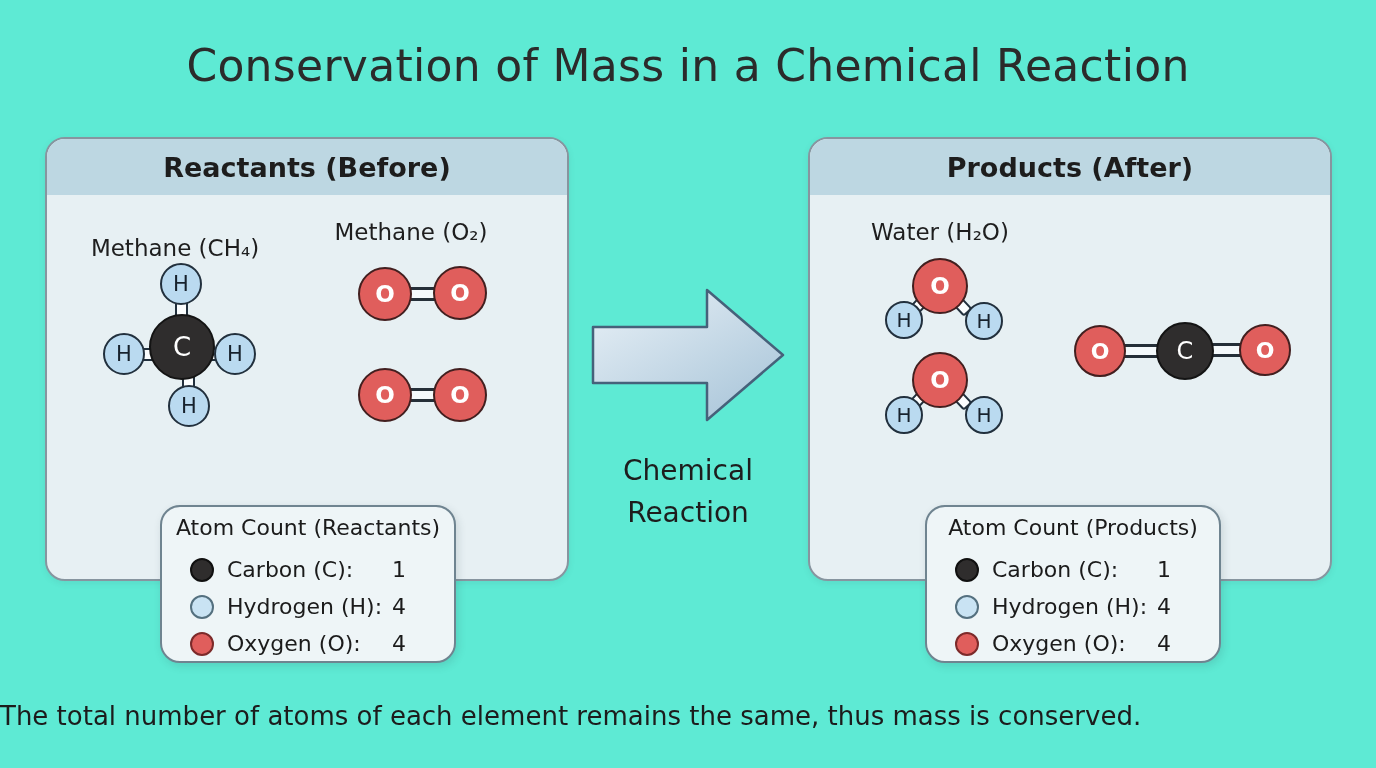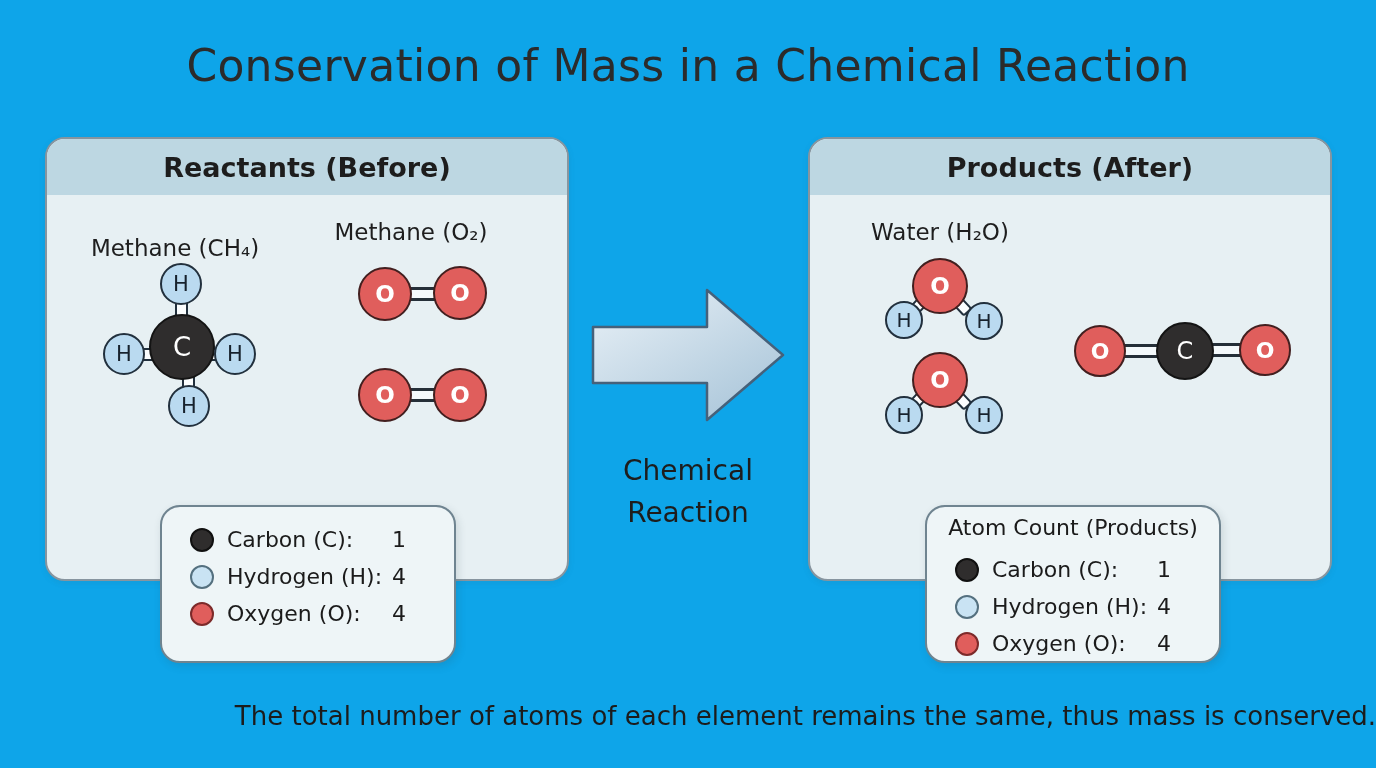--- a/index.html
+++ b/index.html
@@ -1,20 +1,20 @@
 <!DOCTYPE html>
 <html><head>
 <meta charset="utf-8">
 <style>
   * { margin:0; padding:0; box-sizing:border-box; }
   html,body { background:#e9e9e6; }
   body { font-family:"DejaVu Sans","Liberation Sans",sans-serif; color:#222; }
   .canvas {
     position:relative; width:1376px; height:768px; margin:0 auto;
-    background:#0ea5e9; overflow:hidden;
+    background:#5eead4; overflow:hidden;
   }
   .title {
     position:absolute; top:40px; left:0; width:100%;
     text-align:center; font-size:44px; color:#2b2b2b; letter-spacing:0.3px;
   }
   
   .panel {
     position:absolute; top:137px; width:524px; height:444px;
     background:#e7f0f3; border:2px solid #87959f; border-radius:20px;
     box-shadow:0 2px 6px rgba(60,80,90,0.10);
@@ -70,21 +70,21 @@
   .count-label { margin-left:13px; font-size:22px; color:#1b1b1b; }
   .count-value { margin-left:auto; font-size:22px; color:#1b1b1b; }
   
   .arrow-wrap { position:absolute; left:591px; top:288px; width:195px; height:134px; }
   .arrow-label {
     position:absolute; left:578px; top:450px; width:220px; text-align:center;
     font-size:28px; line-height:42px; color:#1d1d1d;
   }
   .caption {
     position:absolute; left:0; top:701px; width:100%;
-    text-align:right; font-size:26px; color:#1c1c1c;
+    text-align:left; font-size:26px; color:#1c1c1c;
   }
 </style>
 </head>
 <body>
 
 <div class="canvas">
 
   <div class="title">Conservation of Mass in a Chemical Reaction</div>
 
   <section class="panel panel-reactants">
@@ -158,20 +158,21 @@
       </defs>
       <polygon points="2,39 116,39 116,2 192,67 116,132 116,95 2,95" fill="url(#arrowGrad)" stroke="#46617a" stroke-width="2.5" stroke-linejoin="round"></polygon>
     </svg>
   </div>
   <div class="arrow-label">
     <div>Chemical</div>
     <div>Reaction</div>
   </div>
 
   <div class="count-box count-box-reactants">
+    <div class="count-title">Atom Count (Reactants)</div>
     <div class="count-row">
       <span class="swatch sw-c" style="background-color: rgb(47, 45, 45);"></span>
       <span class="count-label">Carbon (C):</span>
       <span class="count-value">1</span>
     </div>
     <div class="count-row">
       <span class="swatch sw-h" style="background-color: rgb(201, 227, 243);"></span>
       <span class="count-label">Hydrogen (H):</span>
       <span class="count-value">4</span>
     </div>

